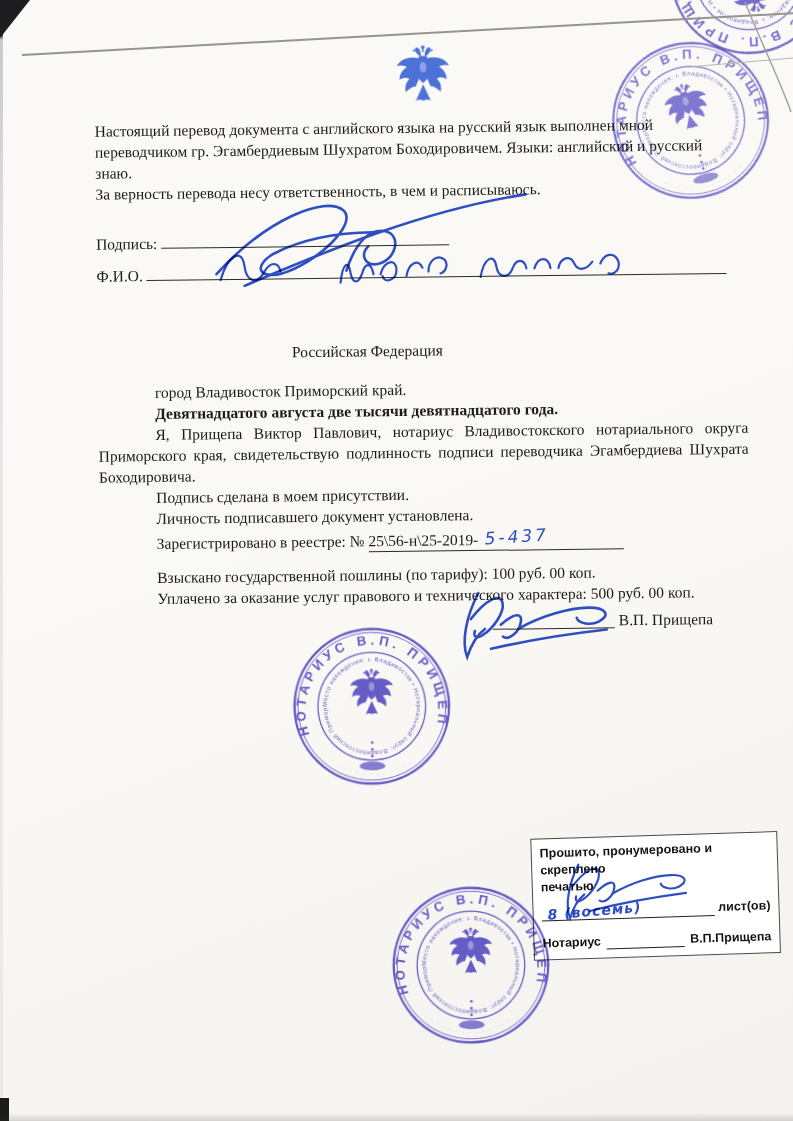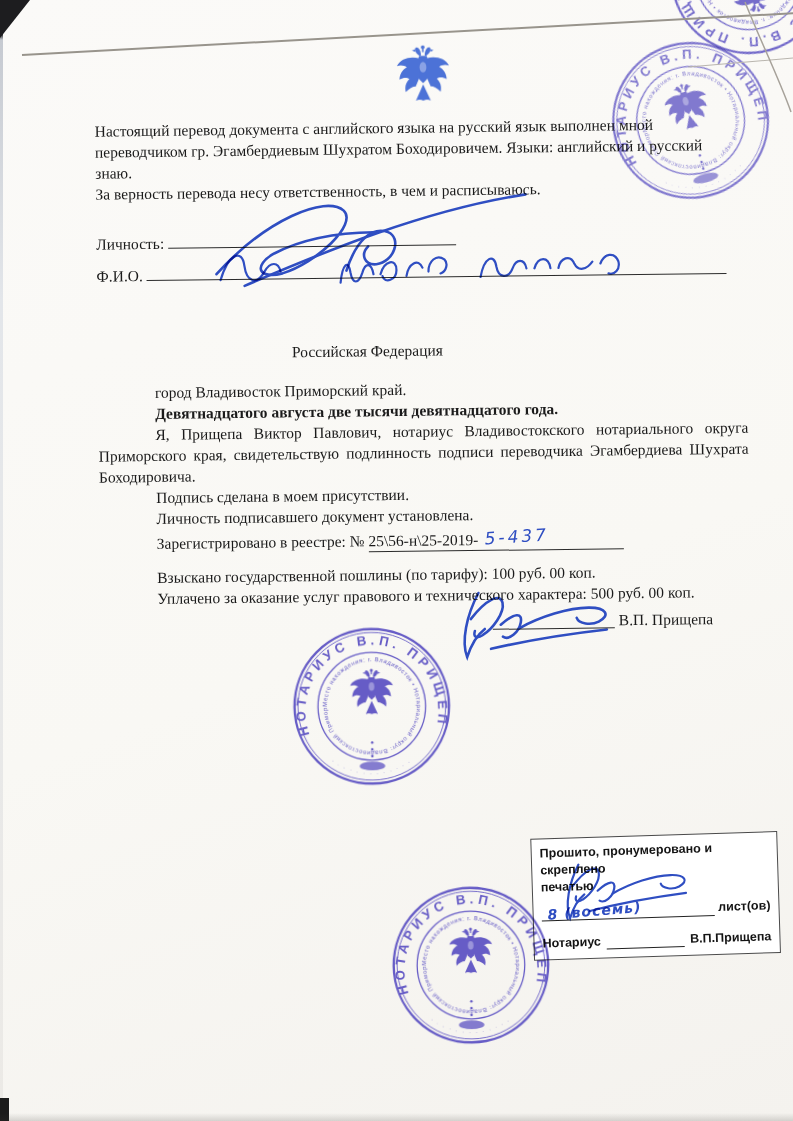--- a/index.html
+++ b/index.html
@@ -88,21 +88,21 @@
     </svg>
 
     <div class="abs" style="left:100px;top:117px;z-index:2;">
       <div class="txt">Настоящий перевод документа с английского языка на русский язык выполнен мной</div>
       <div class="txt">переводчиком гр. Эгамбердиевым Шухратом Боходировичем. Языки: английский и русский</div>
       <div class="txt">знаю.</div>
       <div class="txt">За верность перевода несу ответственность, в чем и расписываюсь.</div>
     </div>
 
     <div class="abs txt" style="left:100px;top:230px;z-index:2;">
-      <span>Личность:</span>
+      <span>Подпись:</span>
       <span class="u" style="width:288px;"></span>
     </div>
     <div class="abs txt" style="left:100px;top:262px;z-index:2;">
       <span>Ф.И.О.</span>
       <span class="u" style="width:580px;"></span>
     </div>
 
     <svg class="abs ink" style="left:200px;top:192px;" width="380" height="100" viewBox="0 0 380 100">
       <g fill="none" stroke="currentColor" stroke-width="2.6" stroke-linecap="round">
         <path d="M20 80 C70 26 130 2 148 18 C162 32 120 70 86 80 C62 86 56 72 78 60 C110 44 150 40 178 40"></path>

